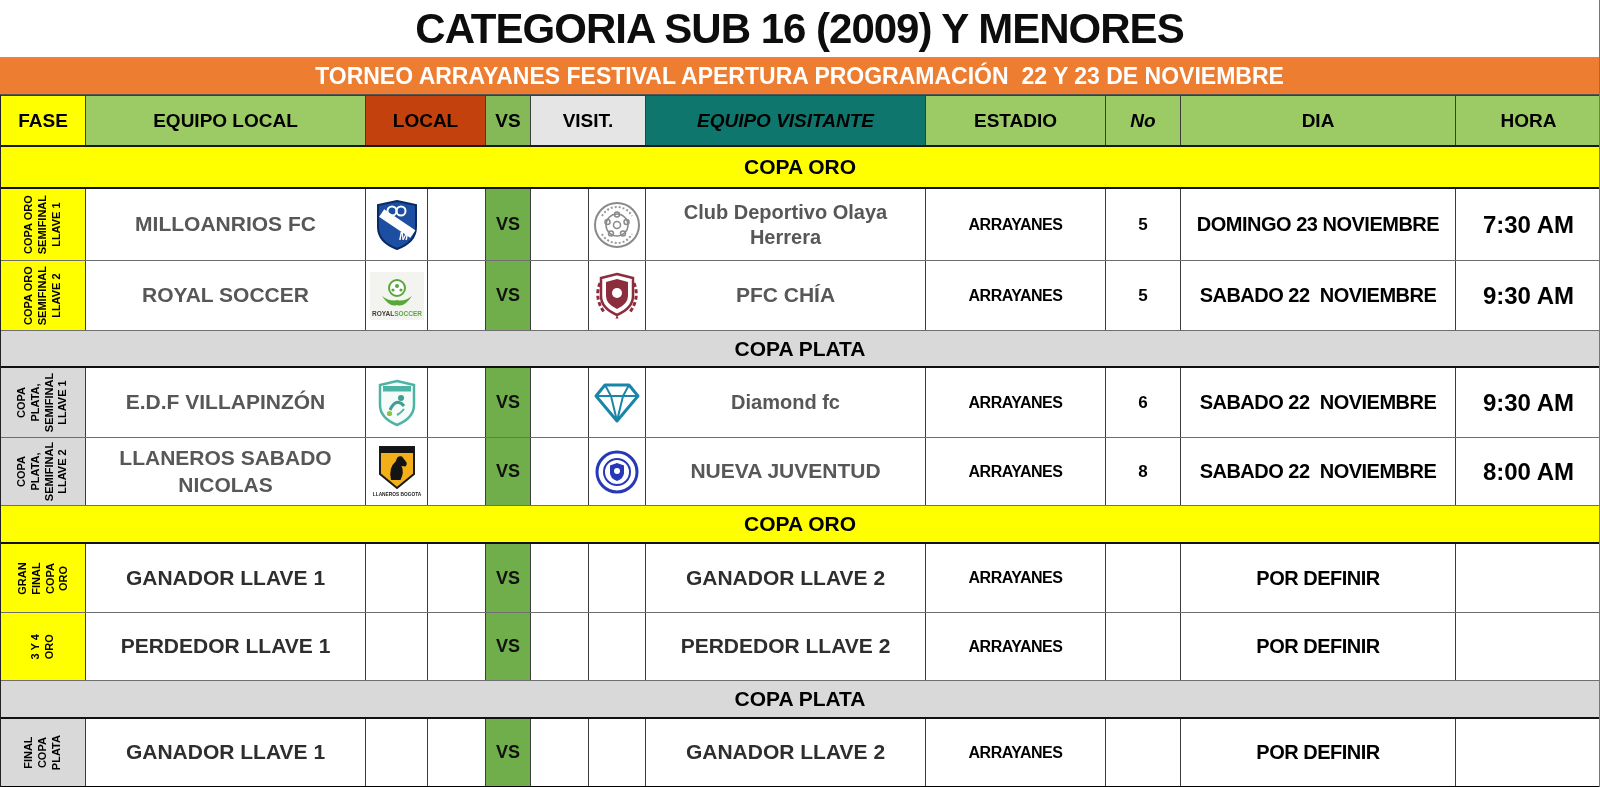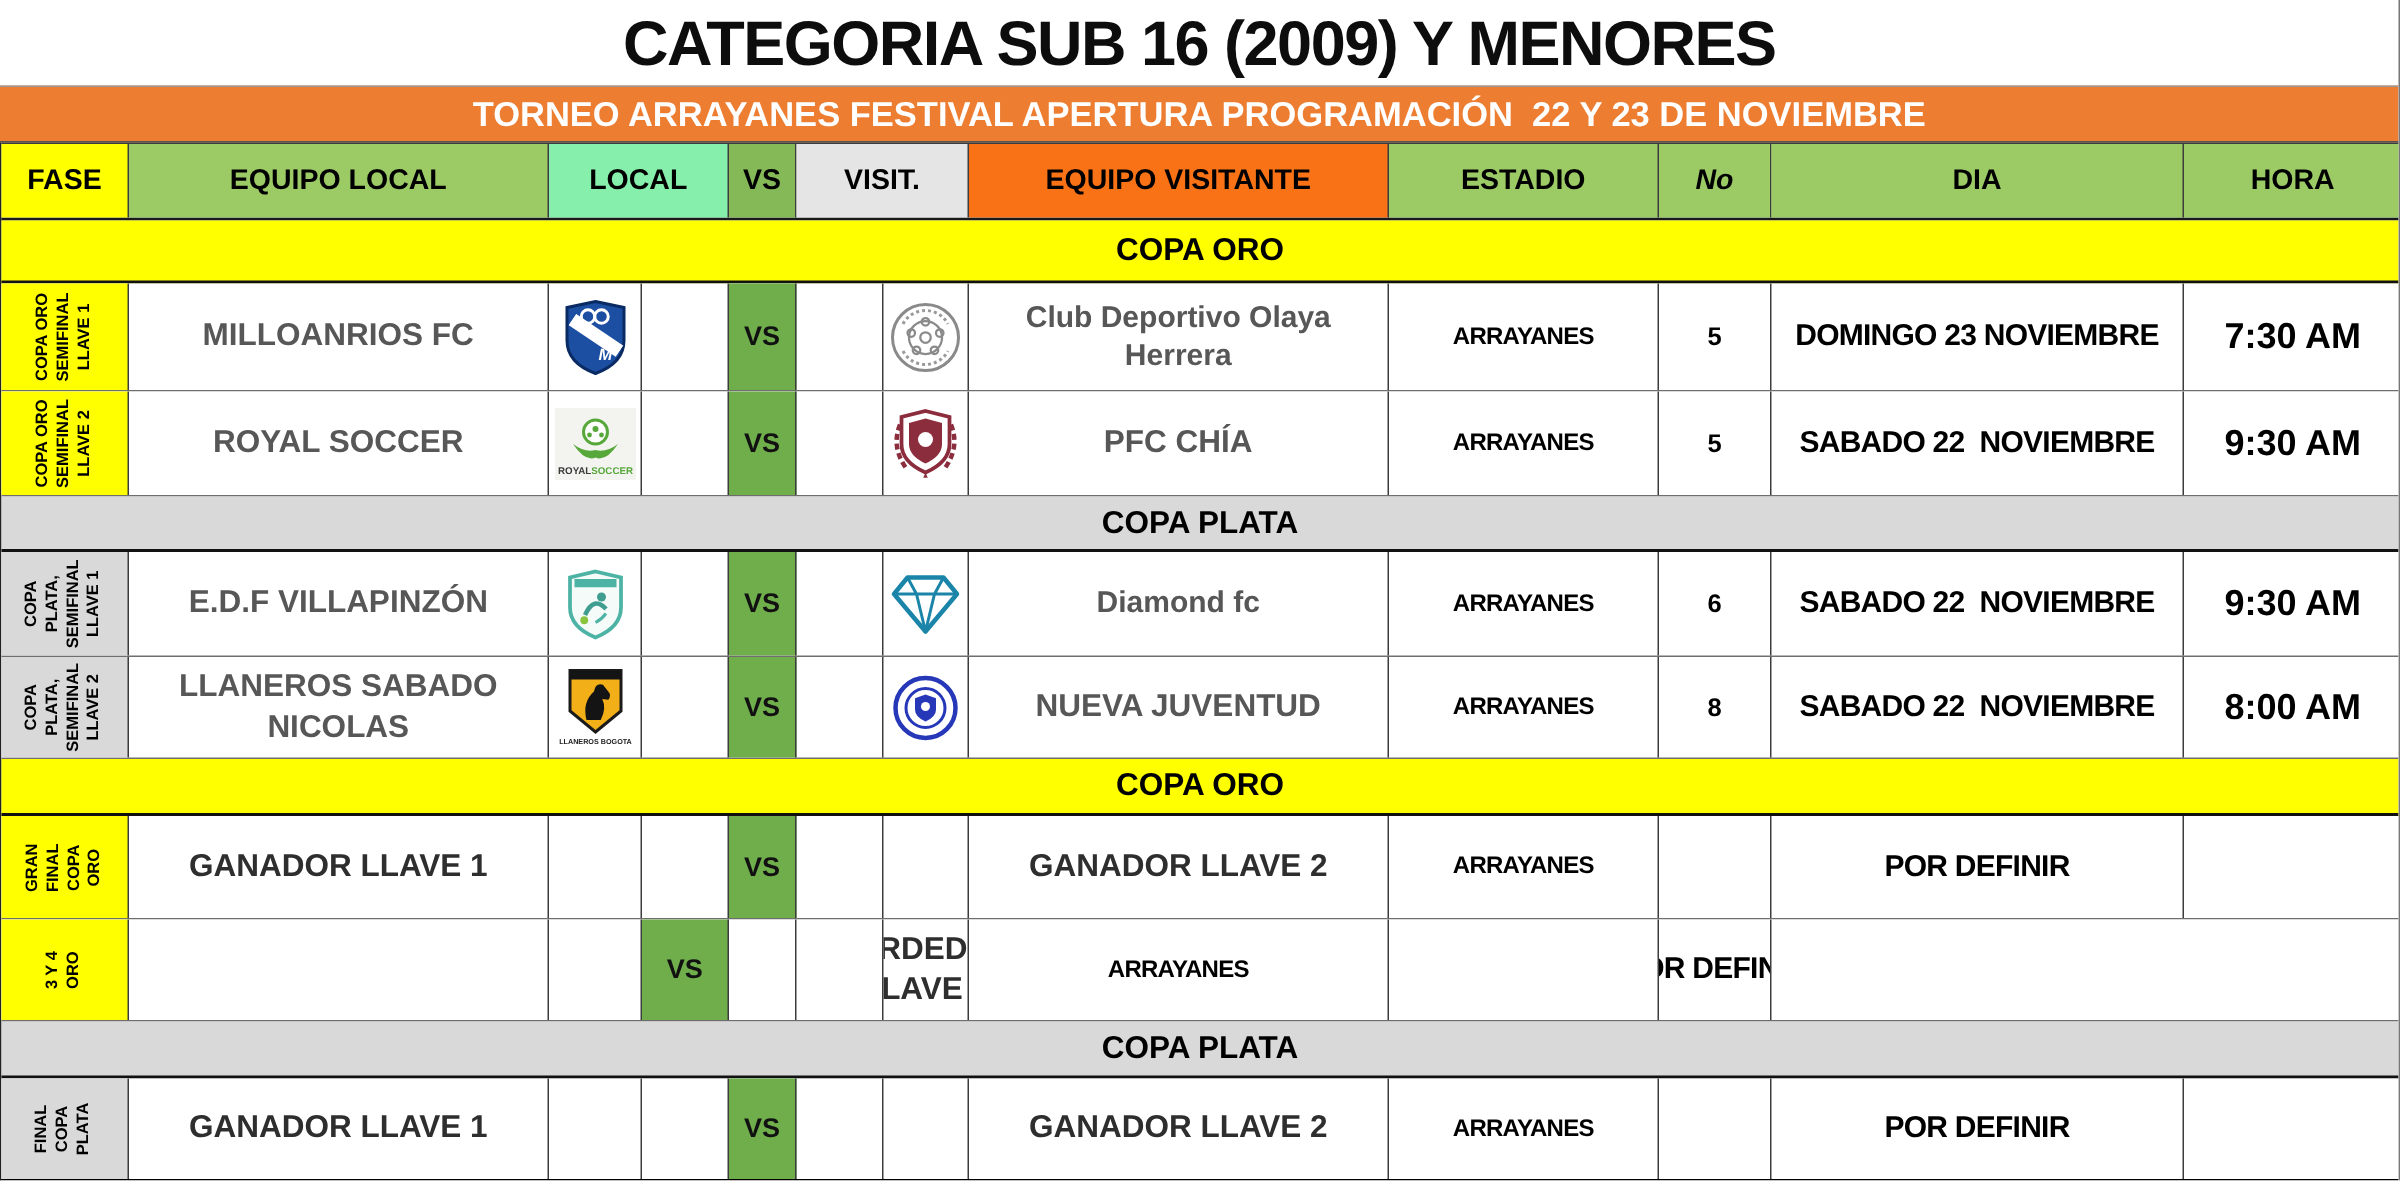--- a/index.html
+++ b/index.html
@@ -52,24 +52,24 @@
 
   <div class="title">CATEGORIA SUB 16 (2009) Y MENORES</div>
 
   <div class="banner" style="background: rgb(237, 125, 49);">TORNEO ARRAYANES FESTIVAL APERTURA PROGRAMACIÓN  22 Y 23 DE NOVIEMBRE</div>
 
   <div class="table-wrap">
 
     <div class="hgrid hrow">
       <div class="cell" style="background: rgb(255, 255, 0);">FASE</div>
       <div class="cell" style="background: rgb(156, 203, 102);">EQUIPO LOCAL</div>
-      <div class="cell" style="background: #86efac;">LOCAL</div>
+      <div class="cell" style="background: #c2410c;">LOCAL</div>
       <div class="cell" style="background: rgb(133, 185, 87);">VS</div>
       <div class="cell" style="background: #e5e5e5;">VISIT.</div>
-      <div class="cell" style="background: #f97316;">EQUIPO VISITANTE</div>
+      <div class="cell" style="background: #0f766e; font-style: italic;">EQUIPO VISITANTE</div>
       <div class="cell" style="background: rgb(156, 203, 102);">ESTADIO</div>
       <div class="cell" style="background: rgb(156, 203, 102); font-style: italic;">No</div>
       <div class="cell" style="background: rgb(156, 203, 102);">DIA</div>
       <div class="cell" style="border-right: none; background: rgb(156, 203, 102);">HORA</div>
     </div>
 
     <div class="band" style="height: 42px; background: rgb(255, 255, 0);">COPA ORO</div>
 
     <div class="grid row" style="height:72px">
       <div class="cell fase" style="background: rgb(255, 255, 0);">
@@ -256,20 +256,21 @@
       <div class="cell hora" style="border-right:none"></div>
     </div>
 
     <div class="grid row placeholder" style="height:68px">
       <div class="cell fase" style="background: rgb(255, 255, 0);">
         <div class="fase-inner">
           <div>3 Y 4</div>
             <div>ORO</div>
         </div>
       </div>
+      <div class="cell team">PERDEDOR  LLAVE 1</div>
       <div class="cell logo-cell"></div>
       <div class="cell"></div>
       <div class="cell vs-cell" style="background: rgb(111, 174, 75);">VS</div>
       <div class="cell"></div>
       <div class="cell logo-cell"></div>
       <div class="cell team">PERDEDOR  LLAVE 2</div>
       <div class="cell estadio">ARRAYANES</div>
       <div class="cell no"></div>
       <div class="cell dia">POR DEFINIR</div>
       <div class="cell hora" style="border-right:none"></div>

